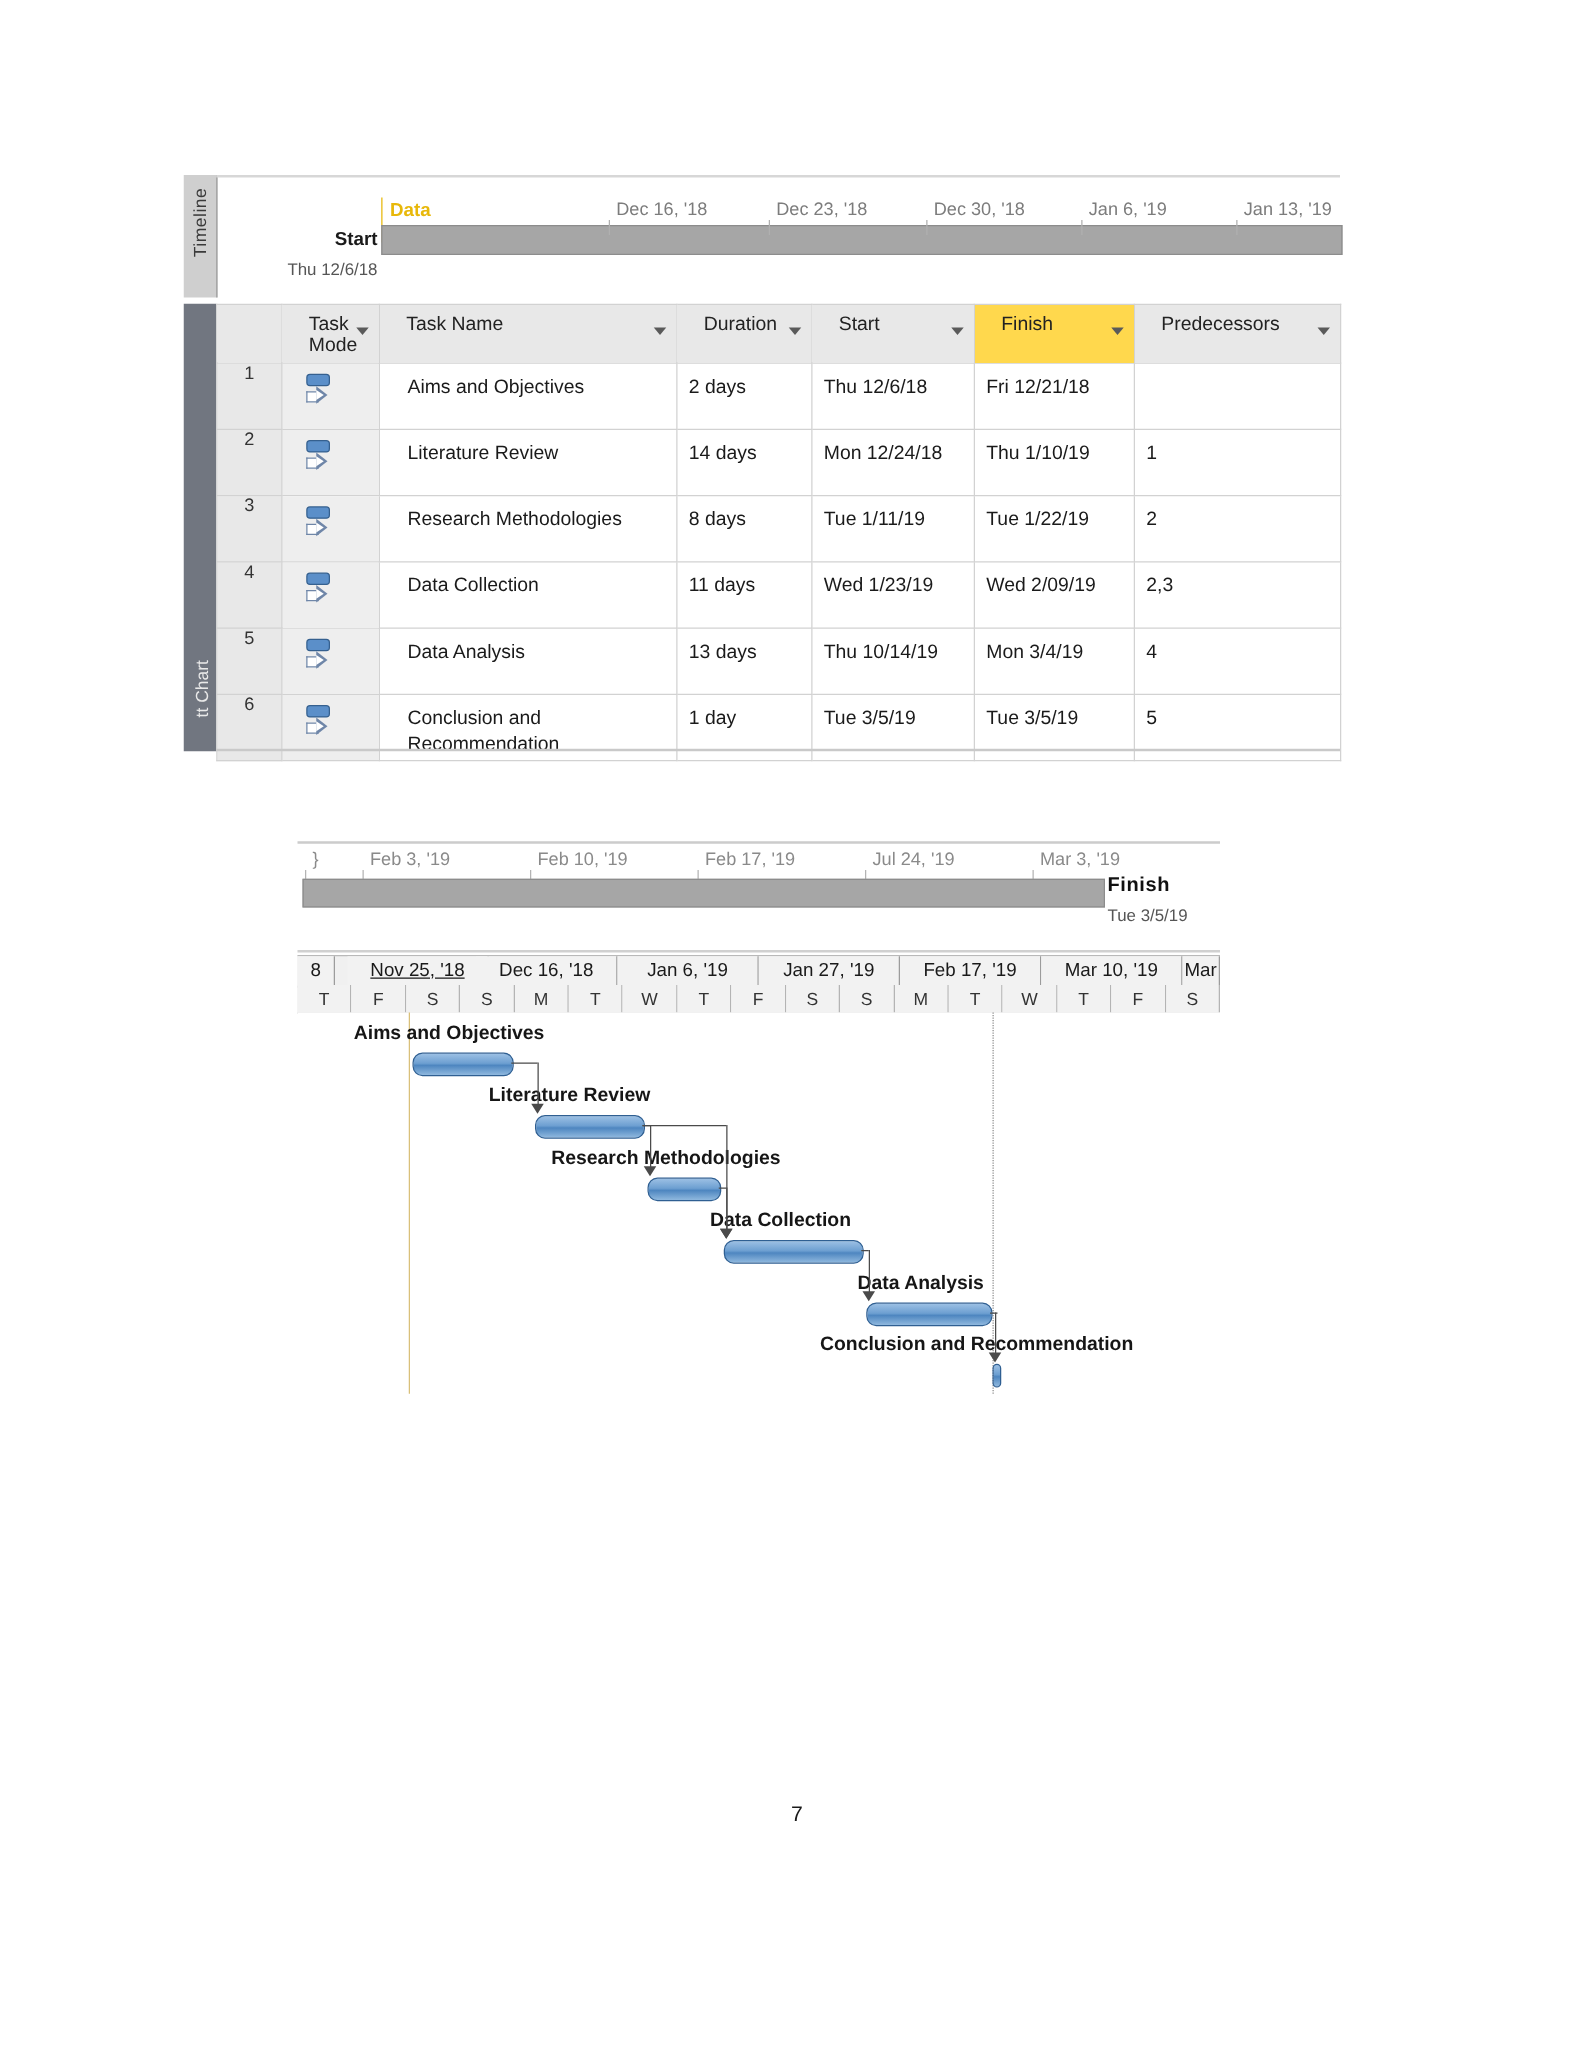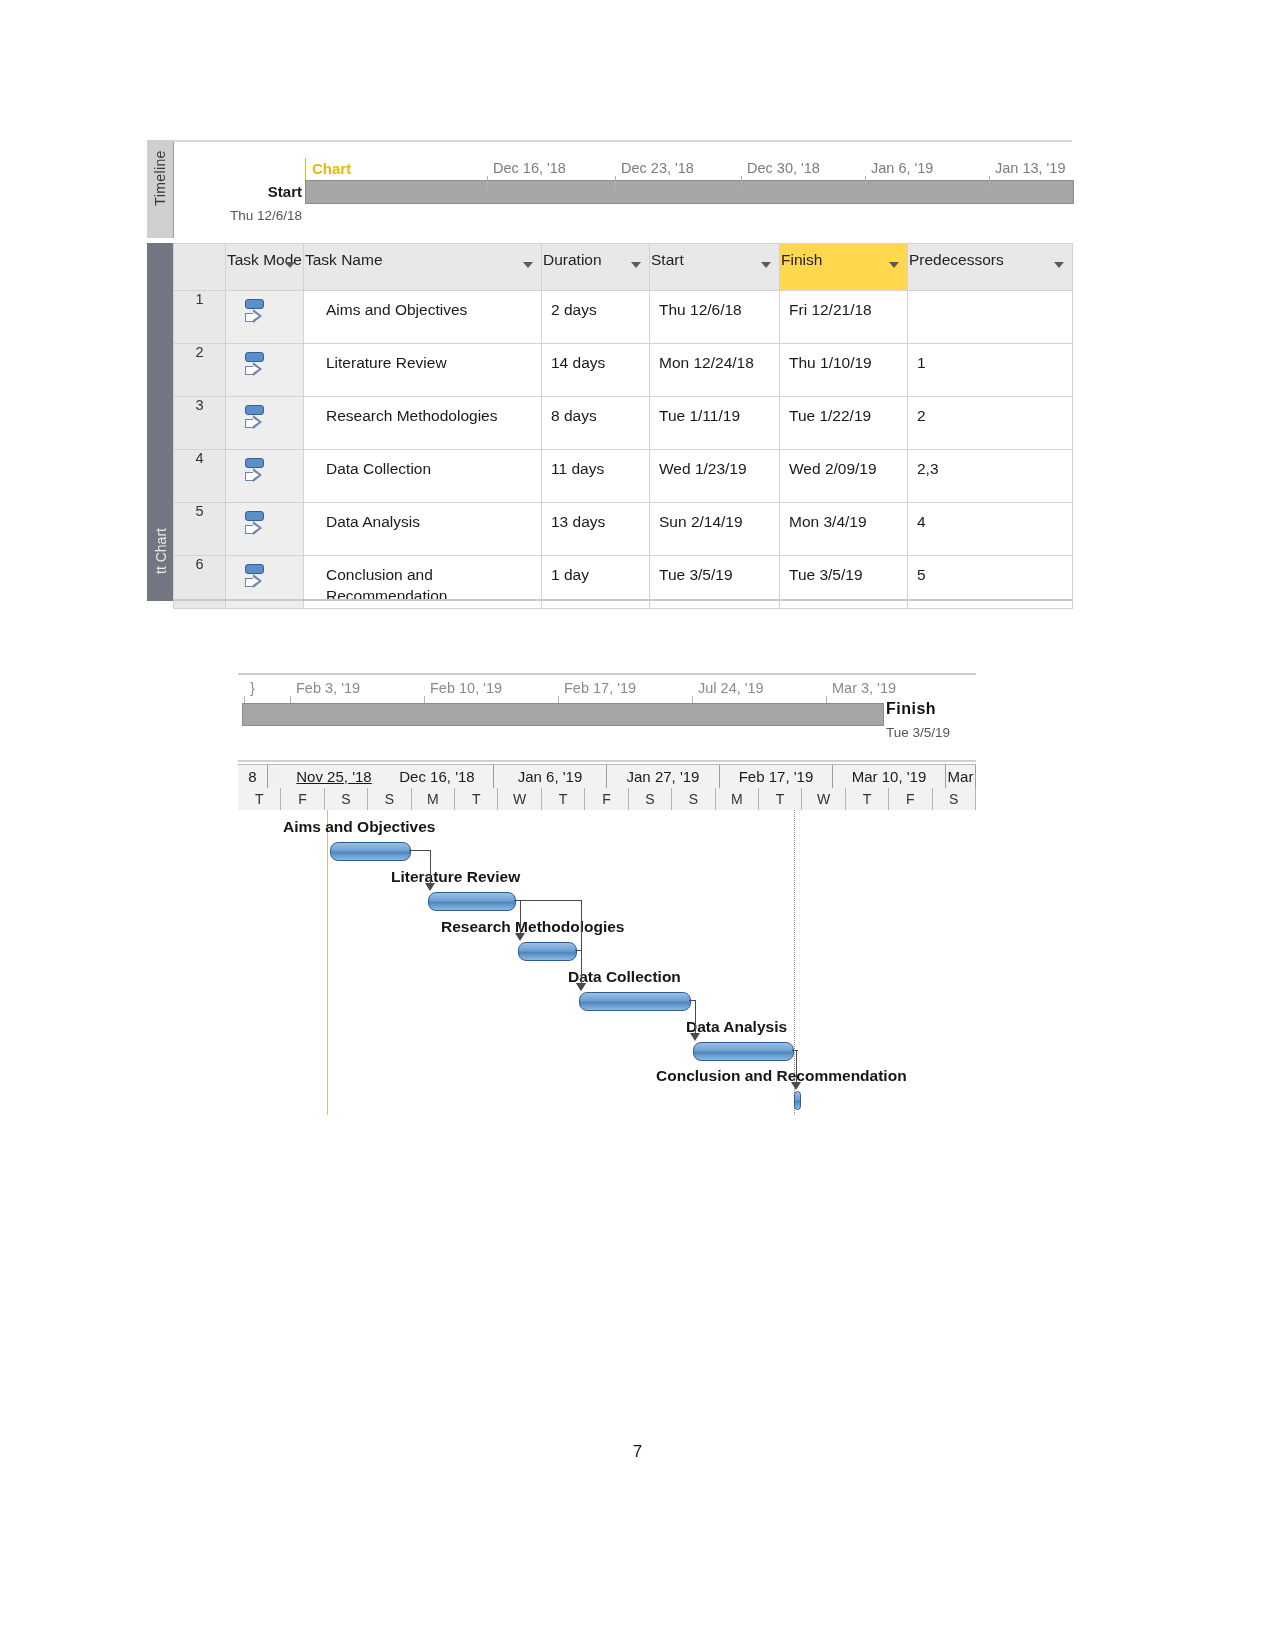--- a/index.html
+++ b/index.html
@@ -70,21 +70,21 @@
   }
   table#task-table th,table#task-table td{
     border:1px solid #d2d2d2;
     padding:0;vertical-align:top;
   }
   thead th{
     background:#e8e8e8;height:46px;position:relative;
     font-weight:normal;text-align:left;color:#222;
     font-size:15.5px;
   }
-  th .hdr-text{position:absolute;left:1px;top:7px;line-height:17px;}
+  th .hdr-text{position:absolute;left:21px;top:7px;line-height:17px;}
   th .hdr-arrow{
     position:absolute;right:8px;top:18px;
     width:0;height:0;border-left:5px solid transparent;
     border-right:5px solid transparent;border-top:6px solid #5a5a5a;
   }
   th.finish-col{background:#ffd84d;border:1px solid #d0a800;}
 
   
   .c-id{width:52px;}
   .c-mode{width:78px;}
@@ -195,21 +195,21 @@
 </head>
 <body>
 
 <div id="timeline-block">
   <div id="timeline-tab">
     <span>Timeline</span>
   </div>
   <div id="timeline-top-rule"></div>
 
   <div id="today-line"></div>
-  <div id="today-label">Chart</div>
+  <div id="today-label">Data</div>
 
   <div id="start-label">Start</div>
   <div id="start-date">Thu 12/6/18</div>
   <div id="timeline-bar"></div>
 
   <div id="tl-ticks">
       <div class="tl-tickmark" style="left: 340px;"></div>
       <div class="tl-ticklabel" style="left: 346px;">Dec 16, '18</div>
       <div class="tl-tickmark" style="left: 468px;"></div>
       <div class="tl-ticklabel" style="left: 474px;">Dec 23, '18</div>
@@ -381,21 +381,21 @@
               <span class="arrow-head-in"></span>
             </span>
           </td>
           <td class="name-cell">
             <div class="cell-pad">Data Analysis</div>
           </td>
           <td>
             <div class="cell-pad">13 days</div>
           </td>
           <td>
-            <div class="cell-pad">Sun 2/14/19</div>
+            <div class="cell-pad">Thu 10/14/19</div>
           </td>
           <td>
             <div class="cell-pad">Mon 3/4/19</div>
           </td>
           <td>
             <div class="cell-pad">4</div>
           </td>
         </tr>
         <tr>
           <td class="id-cell">6</td>

